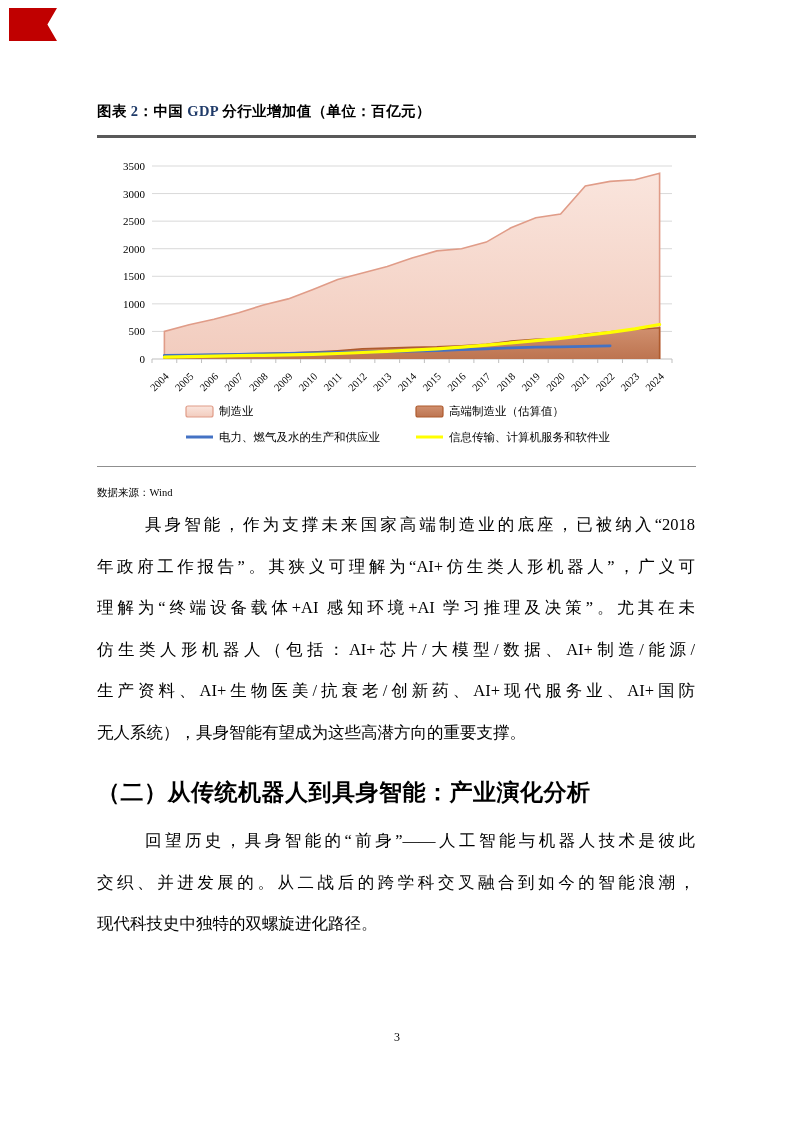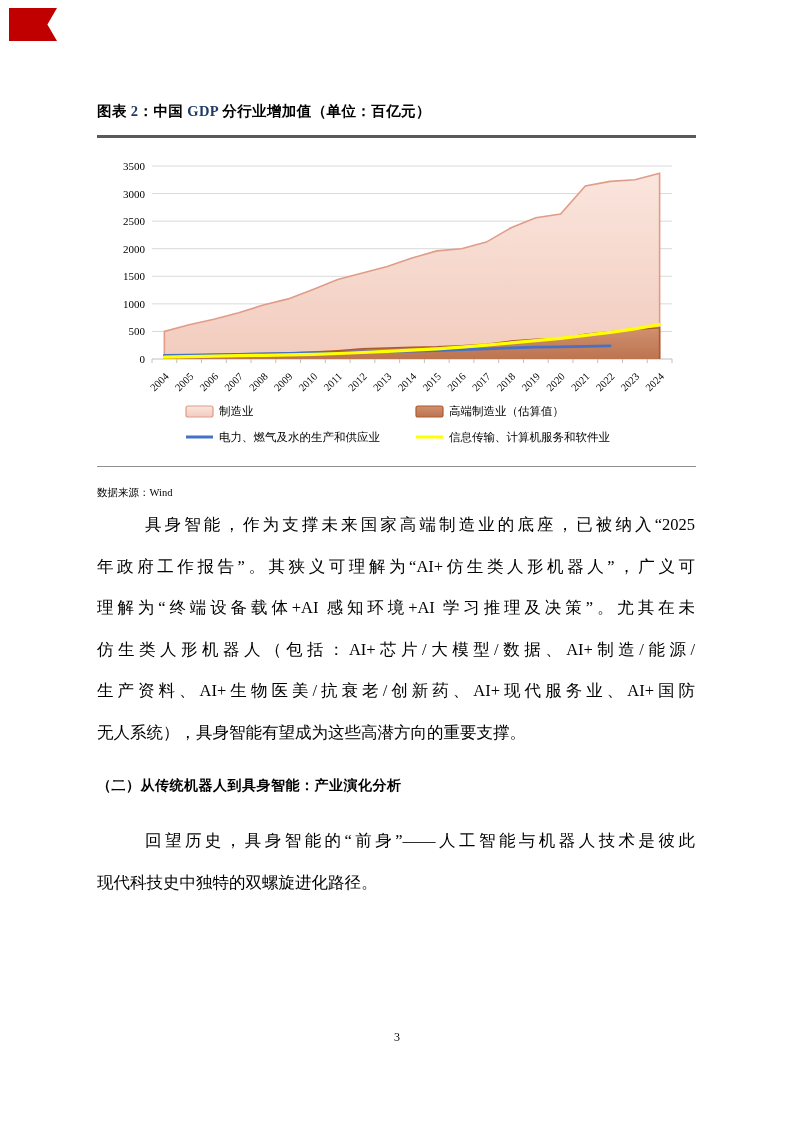--- a/index.html
+++ b/index.html
@@ -17,21 +17,21 @@
   .chart-wrap{left:97px;top:149px;width:594px;height:313px;}
   .rule-bottom{left:97px;top:466px;width:599px;height:1px;background:#8f8f8f;}
   .source{left:97px;top:471px;width:400px;font-size:10.5px;margin-top:15px;}
   .para{left:97px;top:0;width:598px;font-size:16.5px;line-height:41.5px;}
   .pline{text-align:justify;text-align-last:justify;text-justify:inter-character;}
   .pline.first{text-indent:48px;}
   .pline.last{text-align-last:left;}
   .p1{top:504px;}
   .p2{top:820px;}
   .heading{left:97px;top:777px;width:598px;font-family:"Liberation Sans","DejaVu Sans",sans-serif;
-    font-weight:bold;font-size:14px;letter-spacing:.5px;}
+    font-weight:bold;font-size:23px;letter-spacing:.5px;}
   .pagenum{left:0;top:1030px;width:794px;text-align:center;font-size:12px;}
   svg text{font-family:"Liberation Serif","DejaVu Serif",serif;}
 </style>
 </head>
 <body>
 
 <div class="abs ribbon"></div>
 
 <div class="abs fig-title" id="fig-title"><span style="color: rgb(0, 0, 0);">图表 </span><span style="color: rgb(31, 58, 104);">2</span><span style="color: rgb(0, 0, 0);">：中国 </span><span style="color: rgb(31, 58, 104);">GDP</span><span style="color: rgb(0, 0, 0);"> 分行业增加值（单位：百亿元）</span></div>
 
@@ -125,28 +125,29 @@
       <line x1="319" x2="346" y1="288" y2="288" stroke="#FFFF00" stroke-width="3"></line>
       <text x="352" y="292" font-size="11.5" fill="#000">信息传输、计算机服务和软件业</text>
     </g>
   </svg>
 
 <div class="abs rule-bottom"></div>
 
 <div class="abs source">数据来源：Wind</div>
 
 <div class="abs para p1">
-    <div class="pline first">具身智能，作为支撑未来国家高端制造业的底座，已被纳入“2025</div>
+    <div class="pline first">具身智能，作为支撑未来国家高端制造业的底座，已被纳入“2018</div>
     <div class="pline">年政府工作报告”。其狭义可理解为“AI+仿生类人形机器人”，广义可</div>
     <div class="pline">理解为“终端设备载体+AI 感知环境+AI 学习推理及决策”。尤其在未</div>
     <div class="pline">仿生类人形机器人（包括：AI+芯片/大模型/数据、AI+制造/能源/</div>
     <div class="pline">生产资料、AI+生物医美/抗衰老/创新药、AI+现代服务业、AI+国防</div>
     <div class="pline last">无人系统），具身智能有望成为这些高潜方向的重要支撑。</div>
   </div>
 
 <div class="abs heading">（二）从传统机器人到具身智能：产业演化分析</div>
 
 <div class="abs para p2">
     <div class="pline first">回望历史，具身智能的“前身”——人工智能与机器人技术是彼此</div>
+    <div class="pline">交织、并进发展的。从二战后的跨学科交叉融合到如今的智能浪潮，</div>
     <div class="pline last">现代科技史中独特的双螺旋进化路径。</div>
   </div>
 
 <div class="abs pagenum">3</div>
 
 </body></html>

